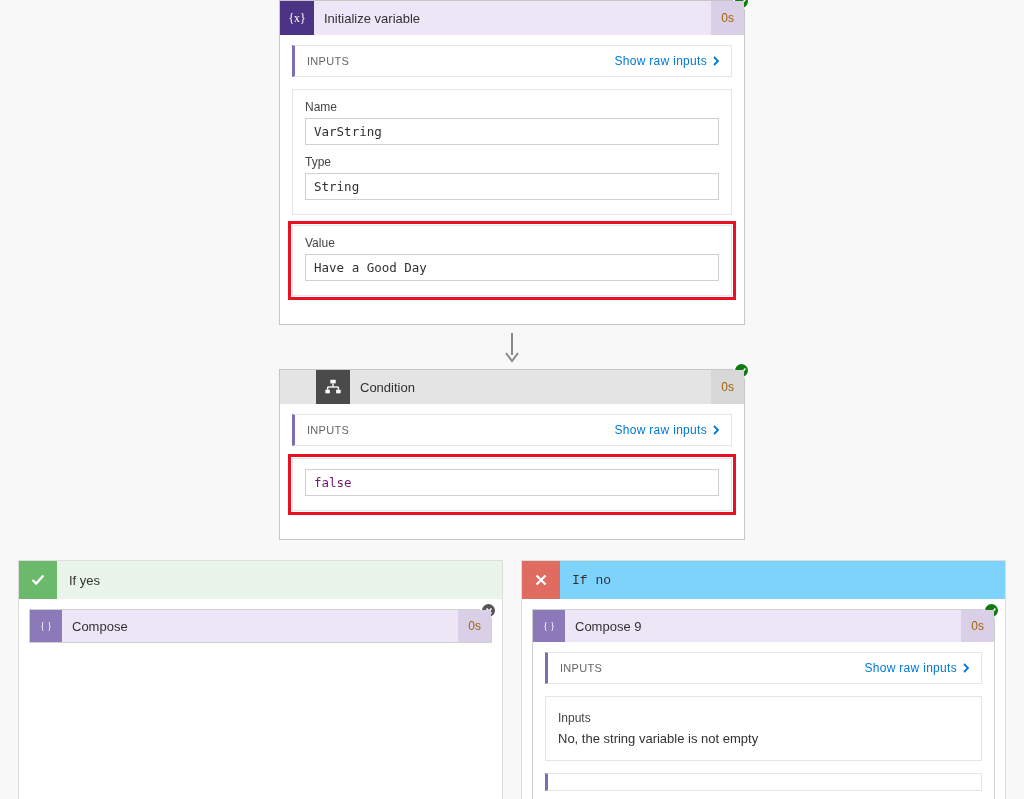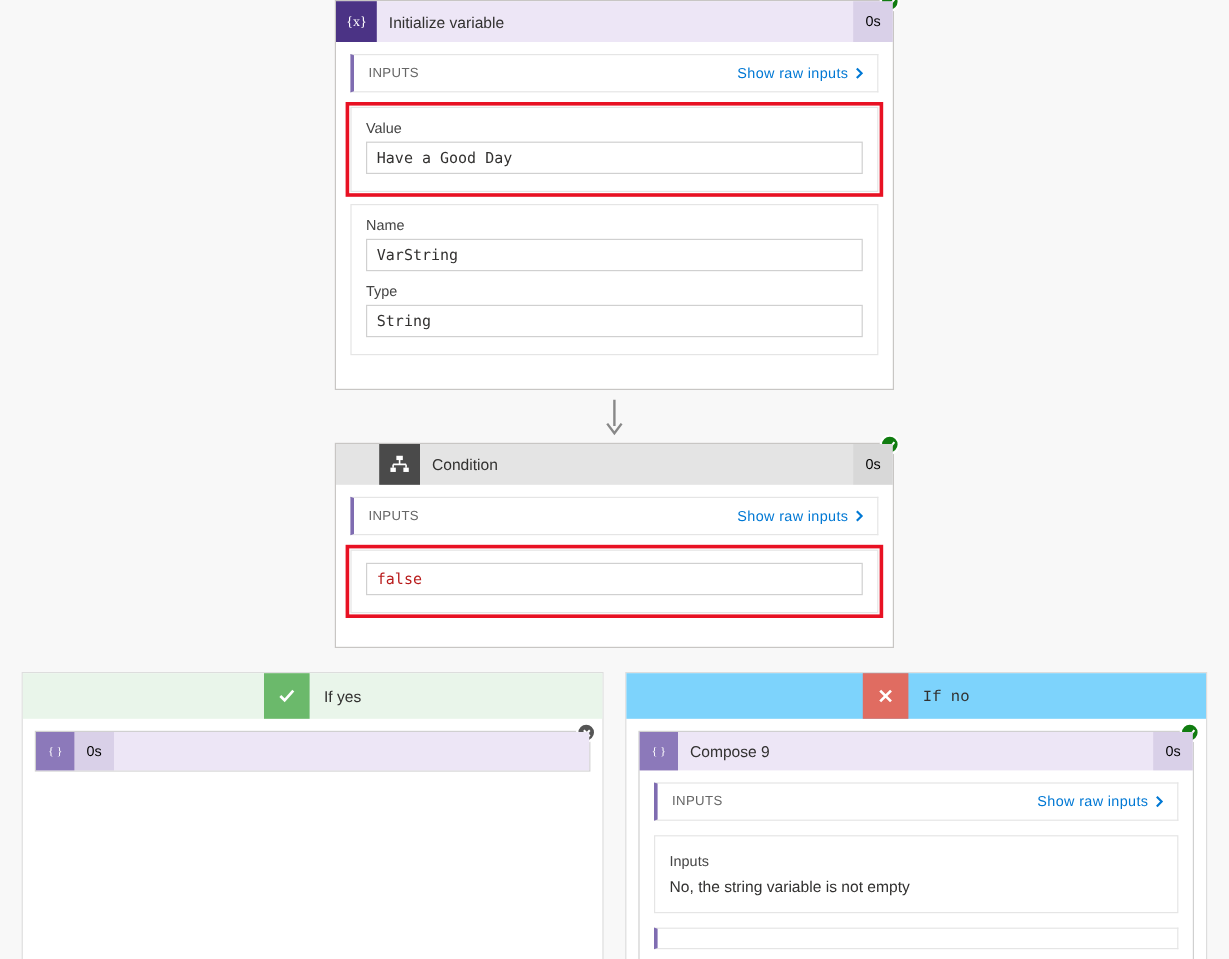--- a/index.html
+++ b/index.html
@@ -33,21 +33,21 @@
     flex-shrink: 0;
   }
   .tile-dkpurple { background: #4b3385; }
   .tile-dkgrey   { background: #4a4a4a; }
   .tile-ltpurple { background: #8c79ba; }
   .title { margin-left: 10px; flex: 1; font-size: 13px; }
   .duration {
     background: rgba(0,0,0,0.05);
     padding: 0 10px;
     height: 34px; display:flex; align-items:center;
-    font-size: 12px; color: #000000;
+    font-size: 12px; color: #a16207;
   }
   .card-header.purple .duration { background: rgba(75,51,133,0.12); }
   .status-badge {
     position: absolute; top: -8px; right: -6px;
     width: 17px; height: 17px; border-radius: 50%;
     background: #107c10; border: 2px solid #fff;
     display:flex; align-items:center; justify-content:center;
   }
   .status-badge svg { width:10px; height:10px; }
   .status-badge.cancel { background: #555; }
@@ -87,40 +87,40 @@
   .connector {
     display:flex; justify-content:center; margin: 4px 0 6px;
   }
   .connector svg { width: 22px; height: 30px; }
 
   .branches {
     display:flex; gap: 18px; padding: 12px 18px 40px;
   }
   .branch { flex:1; border: 1px solid #ddd; background:#fff; position:relative; }
   .branch-header {
-    display:flex; align-items:center; height:38px;justify-content:center;
+    display:flex; align-items:center; height:38px;
   }
   .branch-header .tile {
     width:38px; height:38px; display:flex; align-items:center; justify-content:center;
   }
   .branch-header.yes { background:#e9f5ea; }
   .branch-header.yes .tile { background:#6bb96b; }
   .branch-header.no  { background:#7dd3fc;font-family:Liberation Mono, monospace; }
   .branch-header.no  .tile { background:#e06c61; }
   .branch-header .tile svg { width:18px; height:18px; stroke:#fff; stroke-width:2.5; fill:none; }
   .branch-header .btitle { margin-left:12px; font-size:13px; }
 
   .branch-body { padding: 10px 10px 14px; }
 
   .mini-card { border:1px solid #d0d0d0; position:relative; }
   .mini-card .card-header { height:32px; }
   .mini-card .icon-tile { width:32px; height:32px; }
   .mini-card .duration { height:32px; }
 
-  .false-text { color:#b91c1c; }
+  .false-text { color:#701a75; }
 </style>
 </head>
 <body>
 
 <div class="canvas">
 
   <div class="center-col">
     <div class="card">
       <div class="status-badge">
         <svg viewBox="0 0 12 12">
@@ -140,33 +140,33 @@
         <div class="section-header">
           <span>INPUTS</span>
           <span class="show-raw">
             <span>Show raw inputs</span>
             <svg viewBox="0 0 10 10">
                 <path d="M3 1 L7 5 L3 9" stroke="#0078d4" stroke-width="1.8" fill="none"></path>
               </svg>
           </span>
         </div>
 
+        <div class="field-group">
+          <div class="label">Name</div>
+          <div class="value-box">VarString</div>
+
+          <div class="inner-field">
+            <div class="label">Type</div>
+            <div class="value-box">String</div>
+          </div>
+        </div>
+
         <div class="field-group red-frame">
           <div class="label">Value</div>
           <div class="value-box">Have a Good Day</div>
-        </div>
-
-        <div class="field-group">
-          <div class="label">Name</div>
-          <div class="value-box">VarString</div>
-
-          <div class="inner-field">
-            <div class="label">Type</div>
-            <div class="value-box">String</div>
-          </div>
         </div>
       </div>
     </div>
   </div>
 
   <div class="connector">
     <svg viewBox="0 0 22 30">
         <line x1="11" y1="0" x2="11" y2="22" stroke="#888" stroke-width="2"></line>
         <path d="M5 20 L11 28 L17 20" stroke="#888" stroke-width="2" fill="none"></path>
       </svg>
@@ -228,20 +228,21 @@
             <svg viewBox="0 0 12 12">
                 <path d="M3 3 L9 9 M9 3 L3 9" stroke="#fff" stroke-width="2"></path>
               </svg>
           </div>
           <div class="card-header purple">
             <div class="icon-tile tile-ltpurple">
               <svg width="16" height="16" viewBox="0 0 20 20">
                   <text x="10" y="14" text-anchor="middle" font-size="12" fill="#fff" font-family="Consolas">{ }</text>
                 </svg>
             </div>
+            <div class="title">Compose</div>
             <div class="duration">0s</div>
           </div>
         </div>
       </div>
     </div>
 
     <div class="branch">
       <div class="branch-header no">
         <div class="tile">
           <svg viewBox="0 0 20 20">

